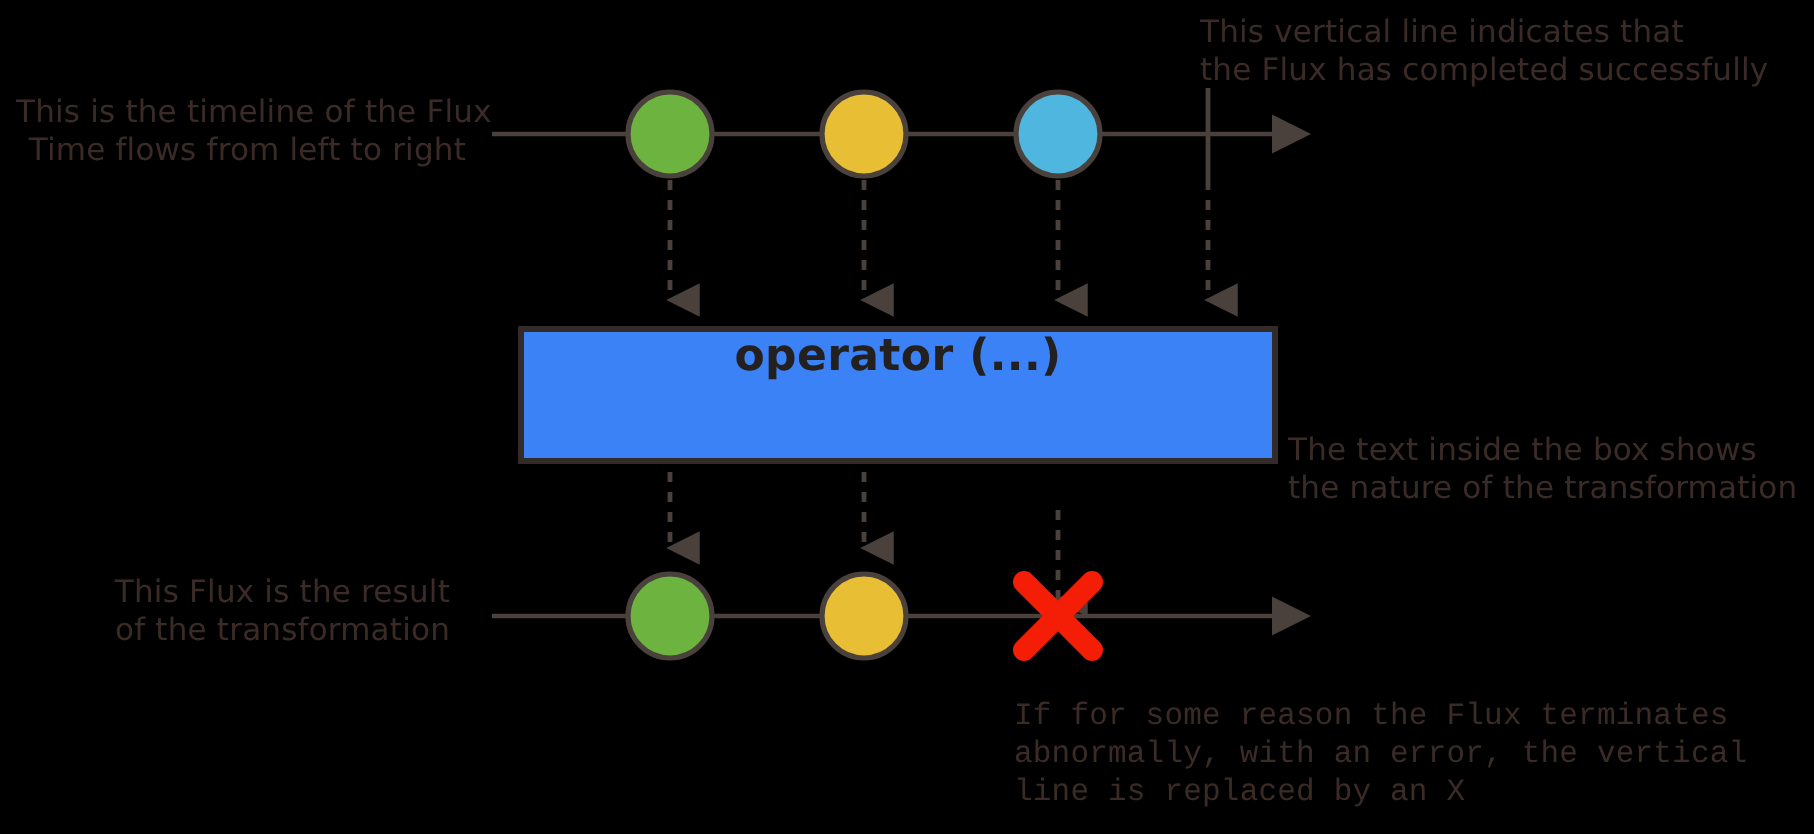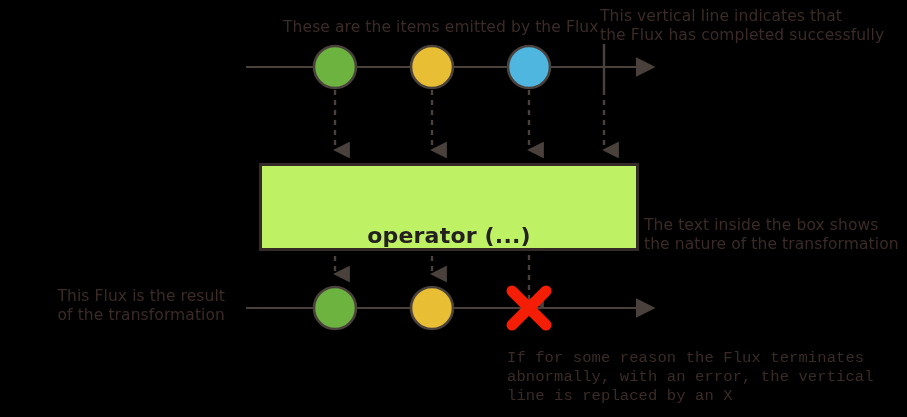--- a/index.html
+++ b/index.html
@@ -34,26 +34,26 @@
     top: 0;
     width: 907px;
     height: 417px;
   }
 
   .opbox {
     position: absolute;
     left: 259px;
     top: 163px;
     width: 380px;
-    height: 88px;
-    background: #bef264;
+    height: 69px;
+    background: #3b82f6;
     border: 3px solid #342b28;
     box-sizing: border-box;
     display: flex;
-    align-items: flex-end;
+    align-items: flex-start;
     justify-content: center;
   }
   .opbox-label {
     color: #23201f;
     font-family: "DejaVu Sans", sans-serif;
     font-size: 22px;
     font-weight: bold;
     letter-spacing: 0.2px;
   }
 </style>
@@ -101,22 +101,23 @@
         <line x1="512" y1="291" x2="546" y2="325"></line>
         <line x1="546" y1="291" x2="512" y2="325"></line>
       </g>
     </g>
   </svg>
 
   <div class="opbox">
     <span class="opbox-label">operator (...)</span>
   </div>
 
+  <div class="note tright" style="left:8px; top:47px; width:225px;">This is the timeline of the Flux
+Time flows from left to right</div>
 
-  <div class="note center" style="left:283px; top:18px; width:305px;">These are the items emitted by the Flux</div>
 
   <div class="note right" style="left:600px; top:7px; width:300px;">This vertical line indicates that
 the Flux has completed successfully</div>
 
 
   <div class="note right" style="left:644px; top:216px; width:252px;">The text inside the box shows
 the nature of the transformation</div>
 
   <div class="note tright" style="left:8px; top:287px; width:217px;">This Flux is the result
 of the transformation</div>

